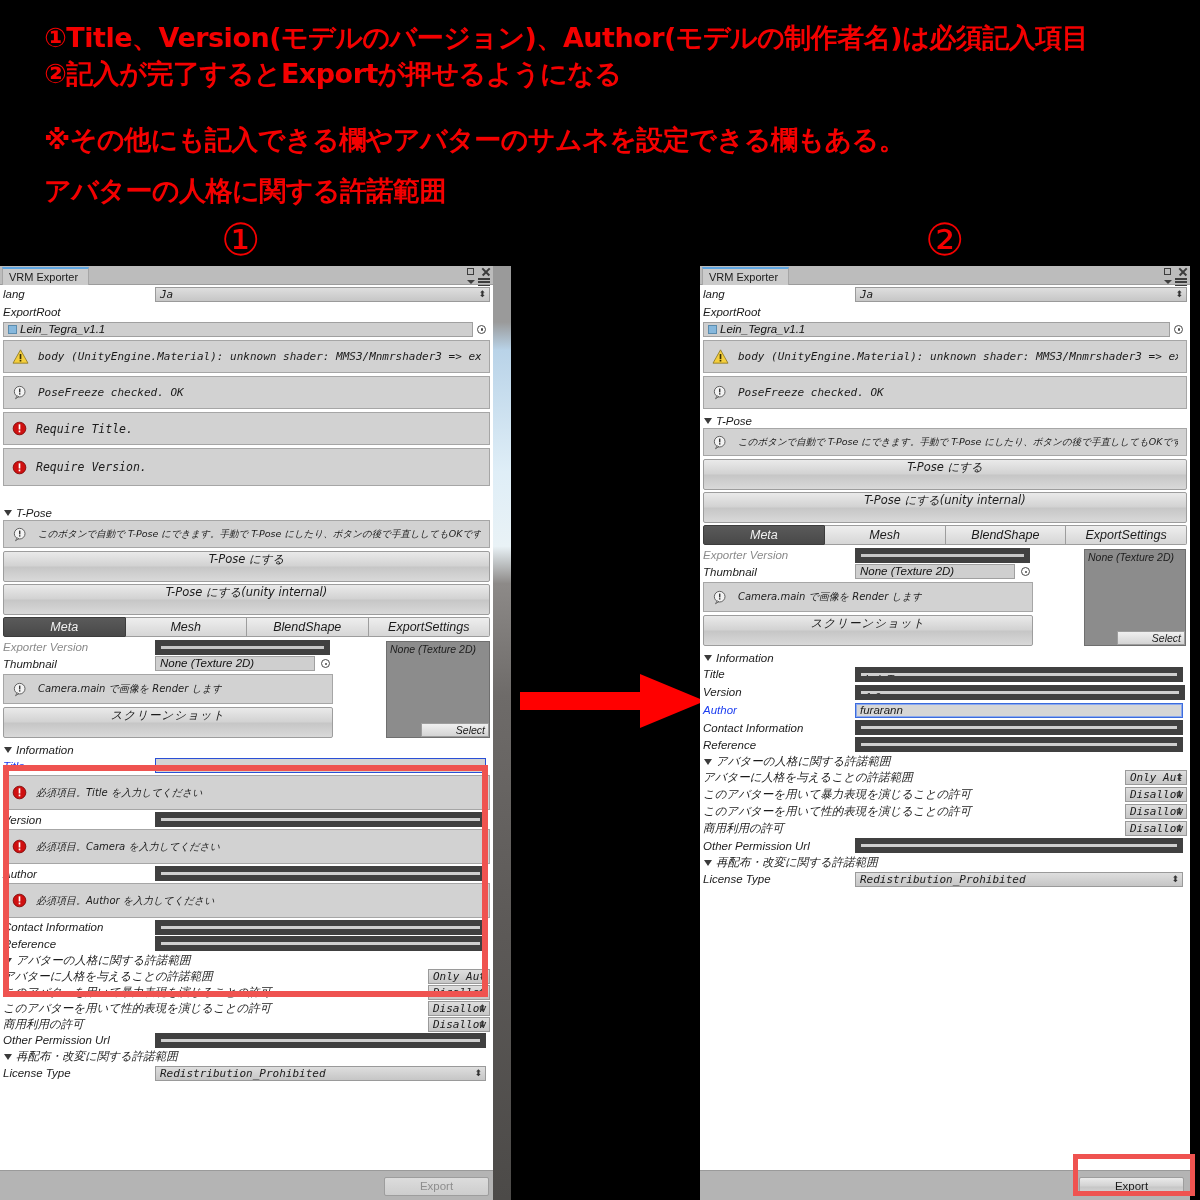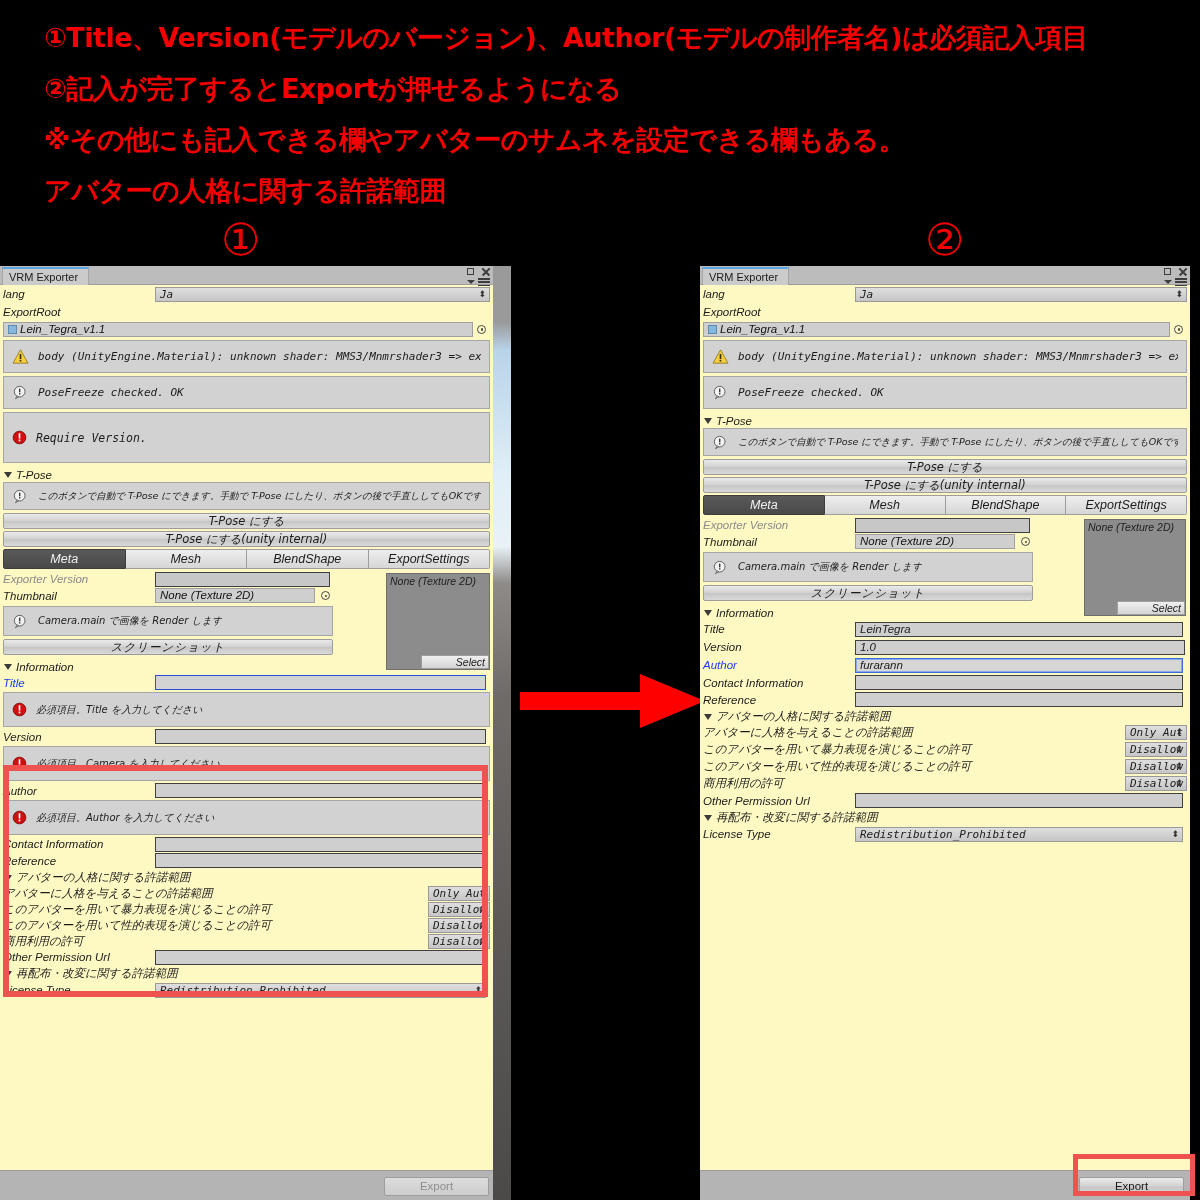--- a/index.html
+++ b/index.html
@@ -30,21 +30,21 @@
     line-height: 1;
     font-family: "DejaVu Sans", sans-serif;
   }
 
   
   .arrow { position: absolute; left: 520px; top: 668px; width: 185px; height: 66px; }
 
   
   .unity-win {
     position: absolute;
-    background: #fef9c3;
+    background: #ffffff;
     color: #111;
     font-size: 11px;
     font-family: "Liberation Sans", "DejaVu Sans", sans-serif;
     overflow: hidden;
   }
   
   .scene-bg {
     position:absolute;
     background: linear-gradient(to bottom,#9a9a9a 0%, #9a9a9a 6%, #b9d3e8 9%, #dfeef7 22%, #e9f2f6 30%, #8d8a88 34%, #6e6b69 46%, #5d5a58 70%, #4c4a48 100%);
   }
@@ -77,21 +77,21 @@
   .win-body { padding: 0; font-style: italic; }
 
   
   .row { display:flex; align-items:center; height:17px; padding:0 3px; }
   .lbl { color:#1b1b1b; font-size:11.5px; white-space:nowrap; }
   .lbl-blue { color:#1b3df0; }
   .lbl-dim { color:#8a8a8a; }
 
   .field {
     background:#cfcfcf;
-    border:1px solid #404040;
+    border:6px solid #404040;
     height:15px; line-height:13px;
     font-size:11.5px; color:#1b1b1b;
     padding:0 4px;
     overflow:hidden; white-space:nowrap;
   }
   .field.focused { border:1px solid #3c6bdd; background:#d6d6d6; box-shadow: inset 0 0 0 1px #8ba9ee;}
   .field.empty-focus { border:1px solid #2a4fd6; background:#d3d3d3; }
   .field.dim { background:#c7c7c7; }
 
   .popup {
@@ -126,21 +126,21 @@
   }
   .helpbox .msg { white-space:nowrap; overflow:hidden; }
   .ic-warn { width:17px;height:15px;flex:none; }
   .ic-info { width:17px;height:15px;flex:none; }
   .ic-err  { width:15px;height:15px;flex:none; }
 
   
   .btn {
     background: linear-gradient(to bottom,#eaeaea 0%,#d2d2d2 48%,#c6c6c6 52%,#d9d9d9 100%);
     border:1px solid #9d9d9d; border-radius:2px;
-    height:16px; line-height:14px; text-align:center;
+    height:31px; line-height:14px; text-align:center;
     font-size:11.5px; color:#1b1b1b;
   }
   .btn.disabled { color:#8e8e8e; background:linear-gradient(to bottom,#dcdcdc,#cdcdcd); }
 
   
   .tabbar { display:flex; height:20px; margin:2px 3px 0 3px;}
   .tabbar .tab {
     flex:1; text-align:center; font-size:12.5px; line-height:19px;
     background: linear-gradient(to bottom,#eeeeee,#d6d6d6);
     border:1px solid #9d9d9d; border-left-width:0;
@@ -181,21 +181,21 @@
   .jp { font-family:"DejaVu Sans","Liberation Sans",sans-serif; }
   .mono { font-family:"DejaVu Sans Mono","Liberation Mono",monospace; }
 </style>
 </head>
 <body>
 
 <div id="root">
 
   <div>
     <div class="anno anno-line jp" style="top:20px;">①Title、Version(モデルのバージョン)、Author(モデルの制作者名)は必須記入項目</div>
-    <div class="anno anno-line jp" style="top:71px;">②記入が完了するとExportが押せるようになる</div>
+    <div class="anno anno-line jp" style="top:56px;">②記入が完了するとExportが押せるようになる</div>
     <div class="anno anno-line jp" style="top:122px;">※その他にも記入できる欄やアバターのサムネを設定できる欄もある。</div>
     <div class="anno anno-line jp" style="top:173px;">アバターの人格に関する許諾範囲</div>
     <div class="circ-num jp" style="left:221px; top:218px;">①</div>
     <div class="circ-num jp" style="left:925px; top:218px;">②</div>
   </div>
 
   <svg class="arrow" viewBox="0 0 185 66">
     <polygon points="0,24 120,24 120,6 185,33 120,60 120,42 0,42" fill="#ff0000"></polygon>
   </svg>
 
@@ -254,21 +254,29 @@
         </div>
         <div class="helpbox" style="height:33px; margin-bottom:3px;">
           <svg class="ic-info" viewBox="0 0 20 18">
             <circle cx="9" cy="8" r="6.4" fill="#f2f2f2" stroke="#555" stroke-width="1.1"></circle>
             <path d="M6 13 L4 16.5 L8 14 Z" fill="#f2f2f2" stroke="#555" stroke-width="1"></path>
             <rect x="8.2" y="4.3" width="1.7" height="4.6" fill="#3a3a3a"></rect>
               <rect x="8.2" y="9.8" width="1.7" height="1.7" fill="#3a3a3a"></rect>
           </svg>
           <span class="msg mono" style="font-size:11px;">PoseFreeze checked. OK</span>
         </div>
-        <div class="helpbox" style="height:51px; margin-bottom:4px;">
+        <div class="helpbox" style="height:33px; margin-bottom:3px;">
+          <svg class="ic-err" viewBox="0 0 18 18">
+            <circle cx="9" cy="9" r="7.6" fill="#cf1010" stroke="#7c0505" stroke-width="1"></circle>
+            <rect x="8" y="4" width="2" height="6.2" fill="#fff"></rect>
+              <rect x="8" y="11.4" width="2" height="2.2" fill="#fff"></rect>
+          </svg>
+          <span class="msg mono" style="font-size:11.5px;">Require Title.</span>
+        </div>
+        <div class="helpbox" style="height:38px; margin-bottom:19px;">
           <svg class="ic-err" viewBox="0 0 18 18">
             <circle cx="9" cy="9" r="7.6" fill="#cf1010" stroke="#7c0505" stroke-width="1"></circle>
             <rect x="8" y="4" width="2" height="6.2" fill="#fff"></rect>
               <rect x="8" y="11.4" width="2" height="2.2" fill="#fff"></rect>
           </svg>
           <span class="msg mono" style="font-size:11.5px;">Require Version.</span>
         </div>
       </div>
 
       <div class="foldout" style="margin-top:4px;">

